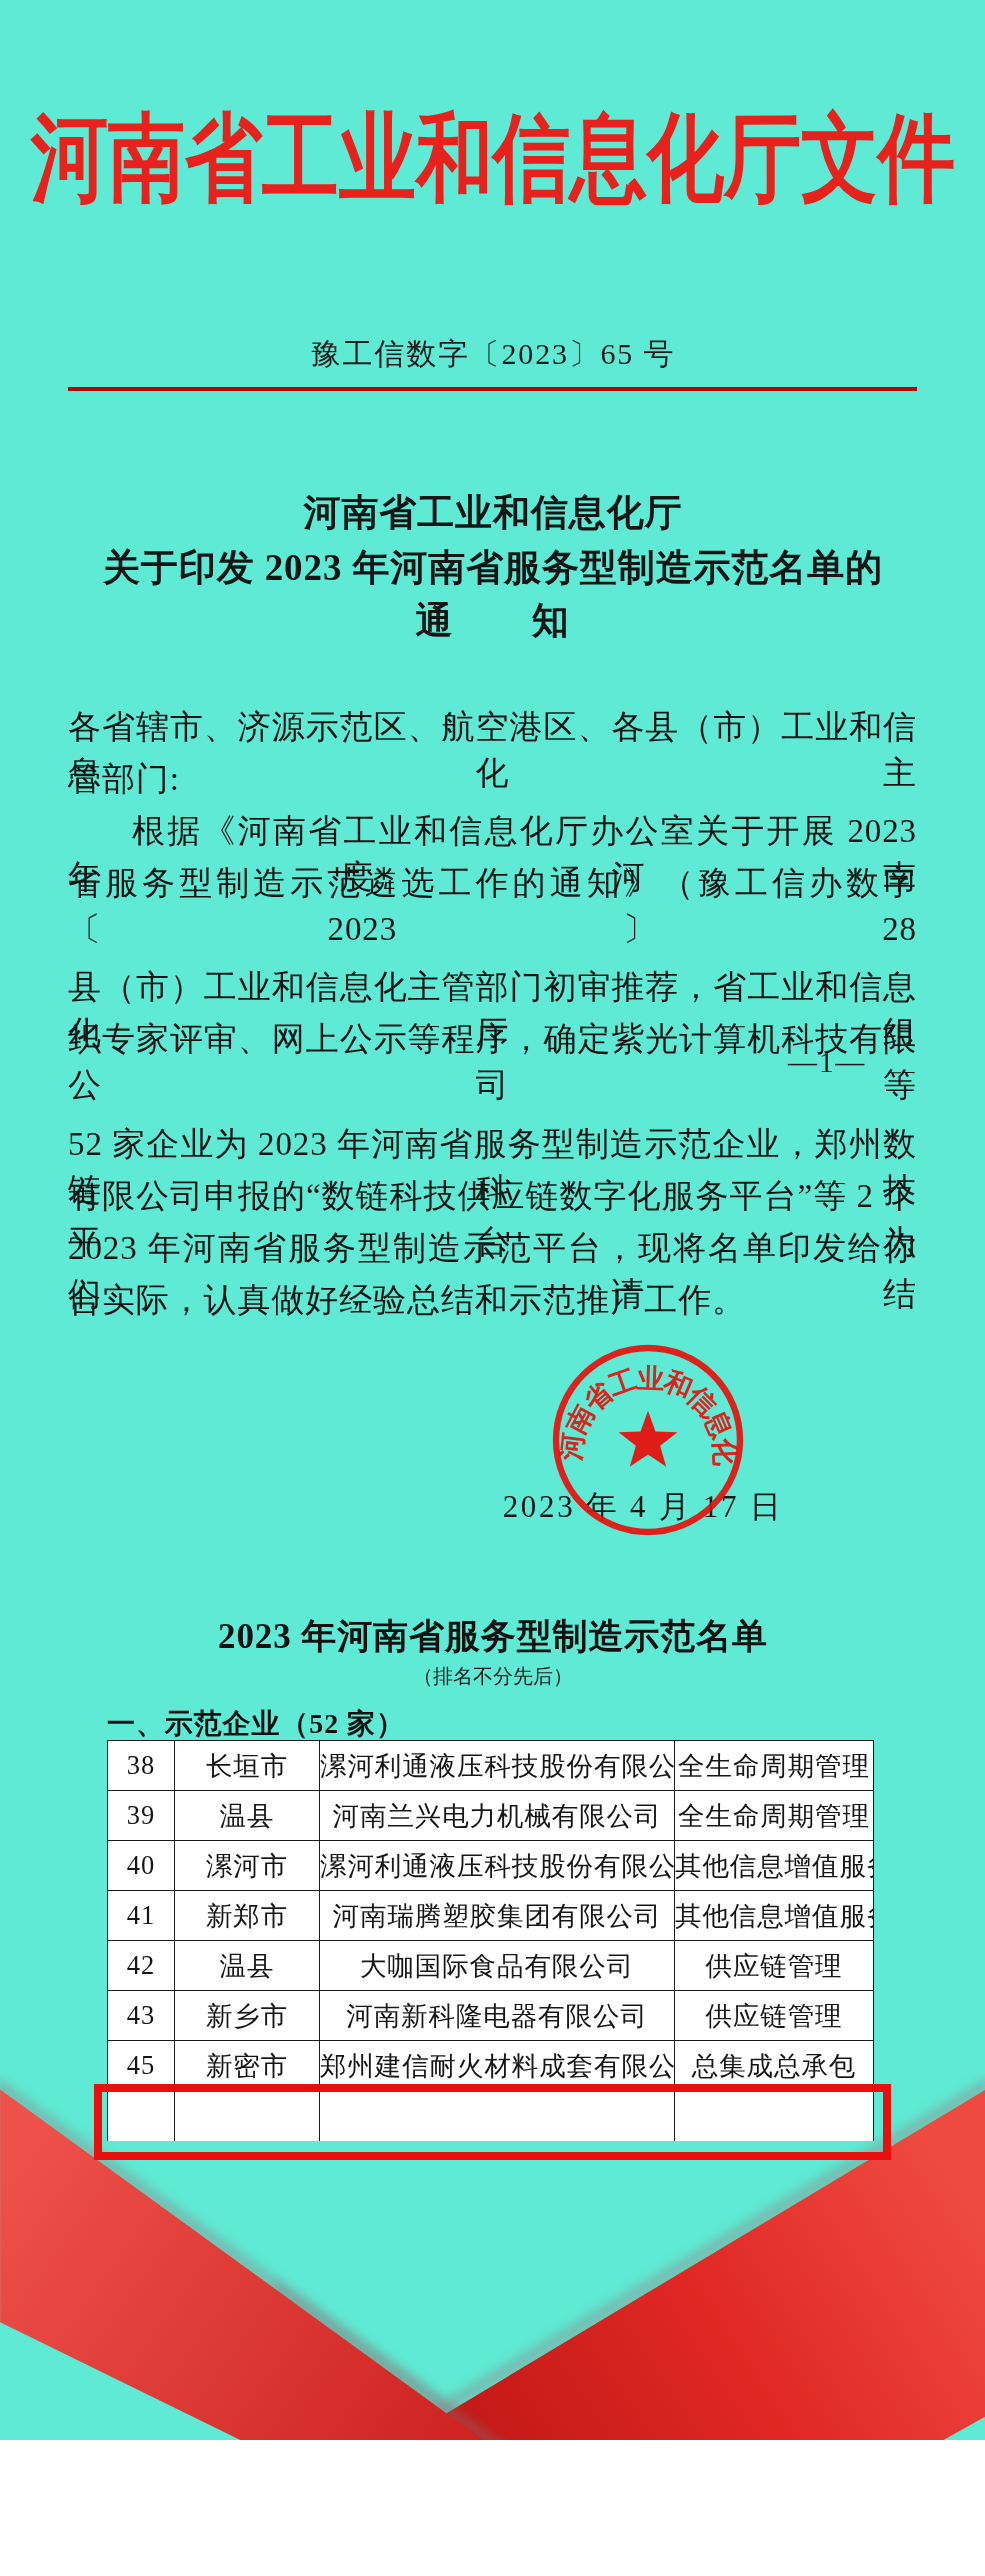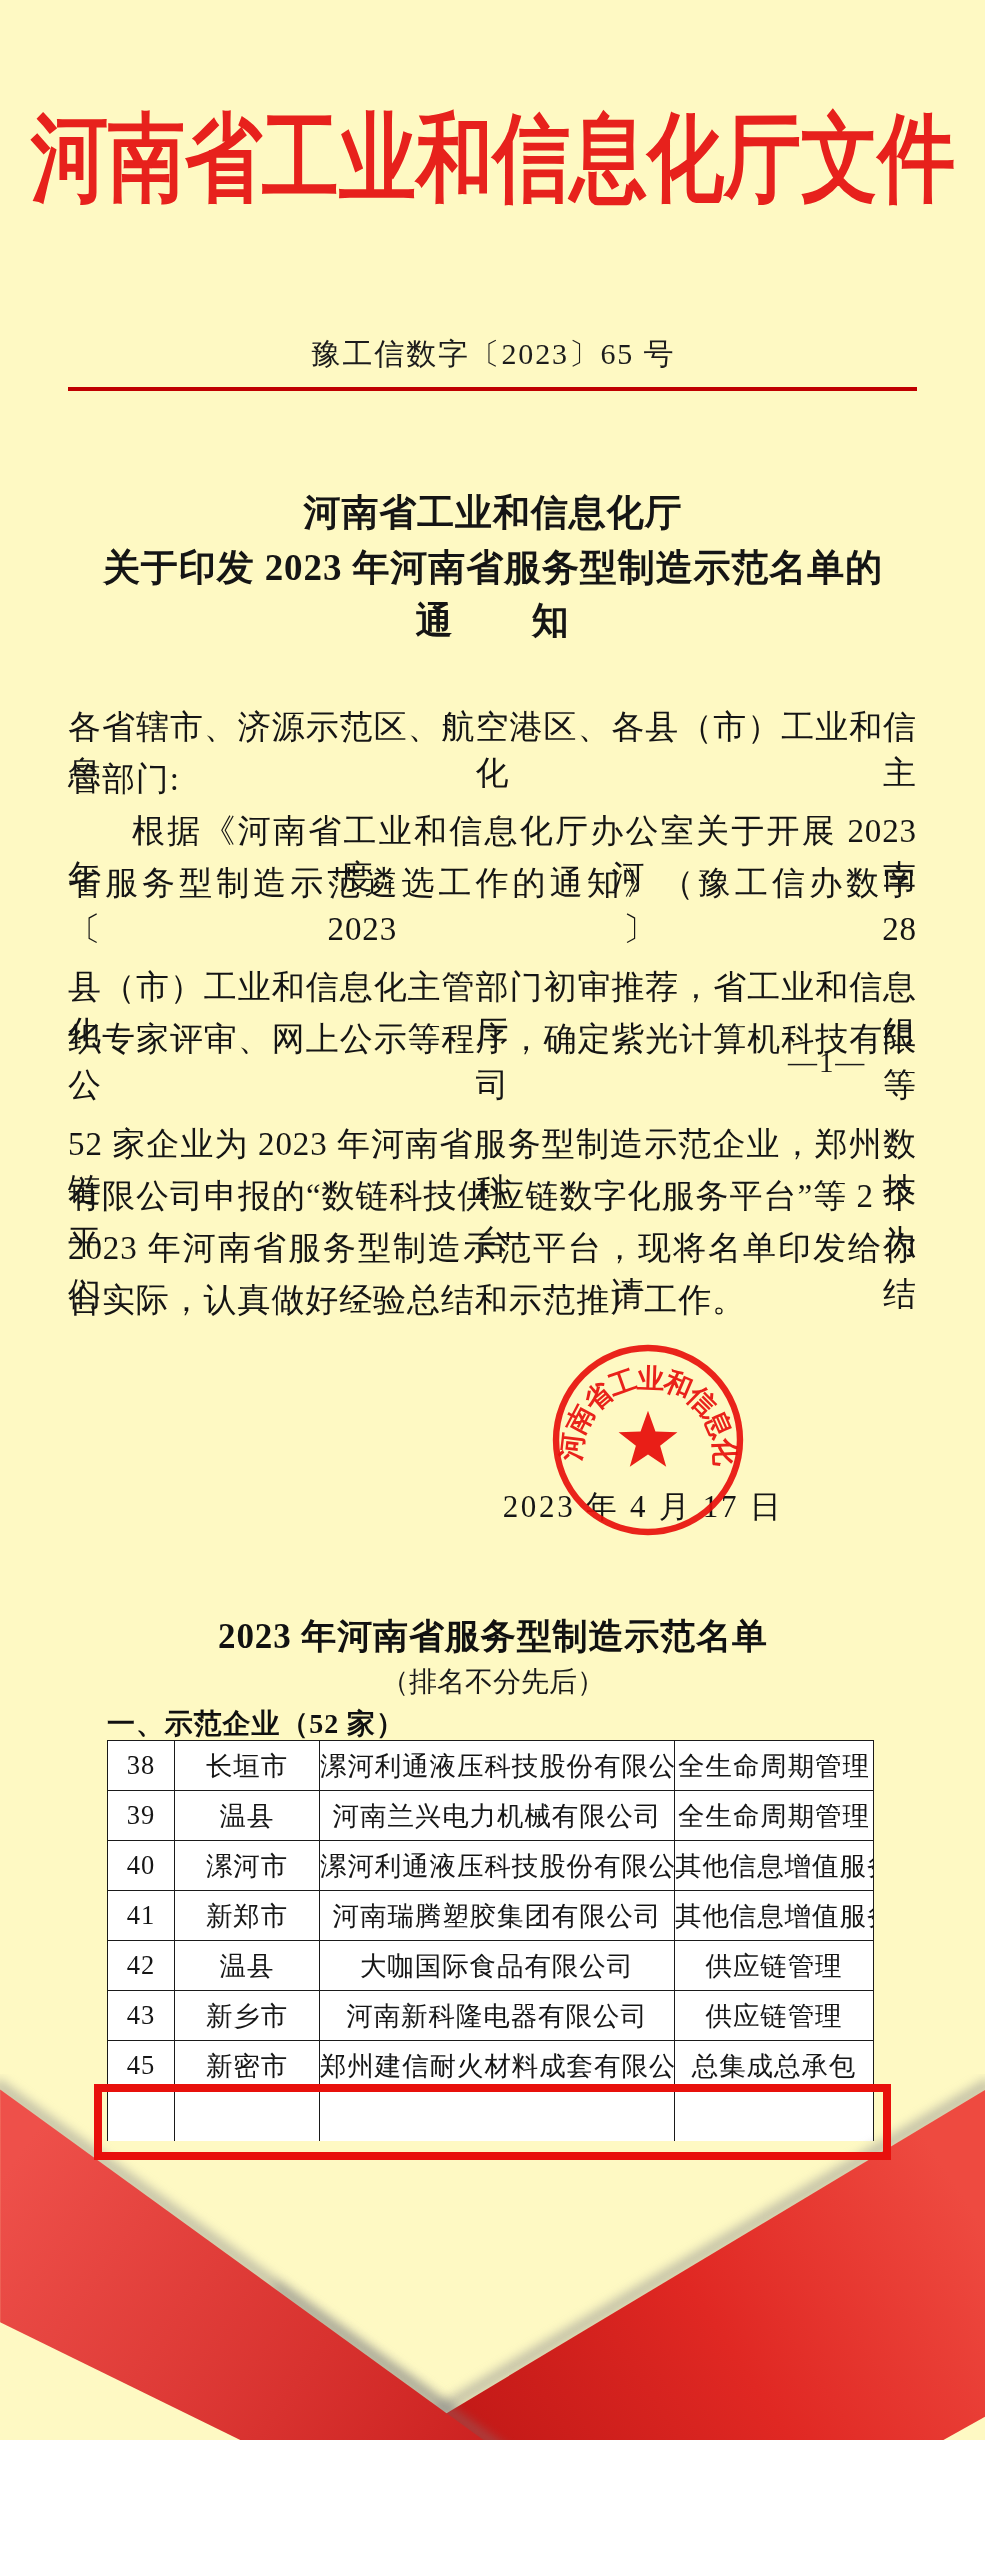--- a/index.html
+++ b/index.html
@@ -1,17 +1,17 @@
 <!DOCTYPE html>
 <html style="font-size:14.6px"><head>
 <meta charset="utf-8">
 <style>
   html,body{margin:0;padding:0;background:#ffffff;}
   .page{
-    position:relative;width:986px;height:2440px;background:#fef9c3;overflow:hidden;
+    position:relative;width:986px;height:2440px;background:#5eead4;overflow:hidden;
     font-family:"Liberation Serif","DejaVu Serif",serif;color:#111;
   }
   .abs{position:absolute;}
   
   .masthead{
     left:0;top:108px;width:986px;text-align:center;
     font-size:77px;font-weight:bold;color:#e7211c;letter-spacing:0px;
     transform:scaleY(1.25);transform-origin:50% 50%;white-space:nowrap;
   }
   .docnum{left:0;top:334px;width:986px;text-align:center;font-size:30px;color:#1c1c1c;letter-spacing:1.8px;}
@@ -25,21 +25,21 @@
     letter-spacing:0.9px;white-space:nowrap;
   }
   .fill{text-align:justify;text-align-last:justify;white-space:normal;}
   .ind{text-indent:64px;}
   .pagenum{top:1046px;right:120px;font-size:29px;color:#1c1c1c;letter-spacing:1.8px;}
   
   .dateline{left:447px;top:1486px;width:392px;text-align:center;font-size:31px;color:#151515;letter-spacing:2.7px;z-index:2;}
   .seal{left:546px;top:1338px;z-index:3;pointer-events:none;}
   
   .ltitle{left:0;top:1613px;width:986px;text-align:center;font-size:35px;font-weight:bold;color:#111;letter-spacing:0.9px;}
-  .lsub{left:0;top:1663px;width:986px;text-align:center;font-size:28px;color:#1a1a1a;}
+  .lsub{left:0;top:1663px;width:986px;text-align:center;font-size:20px;color:#1a1a1a;}
   .lsection{left:107px;top:1705px;font-size:28px;font-weight:bold;color:#111;letter-spacing:0.9px;}
   
   table.roster{
     position:absolute;left:107px;top:1740px;border-collapse:collapse;table-layout:fixed;
     width:766px;background:#fff;z-index:1;
   }
   table.roster td{
     border:1.8px solid #1a1a1a;text-align:center;vertical-align:middle;
     font-size:26.5px;color:#161616;height:47px;padding:0;letter-spacing:0.9px;white-space:nowrap;overflow:hidden;
   }

